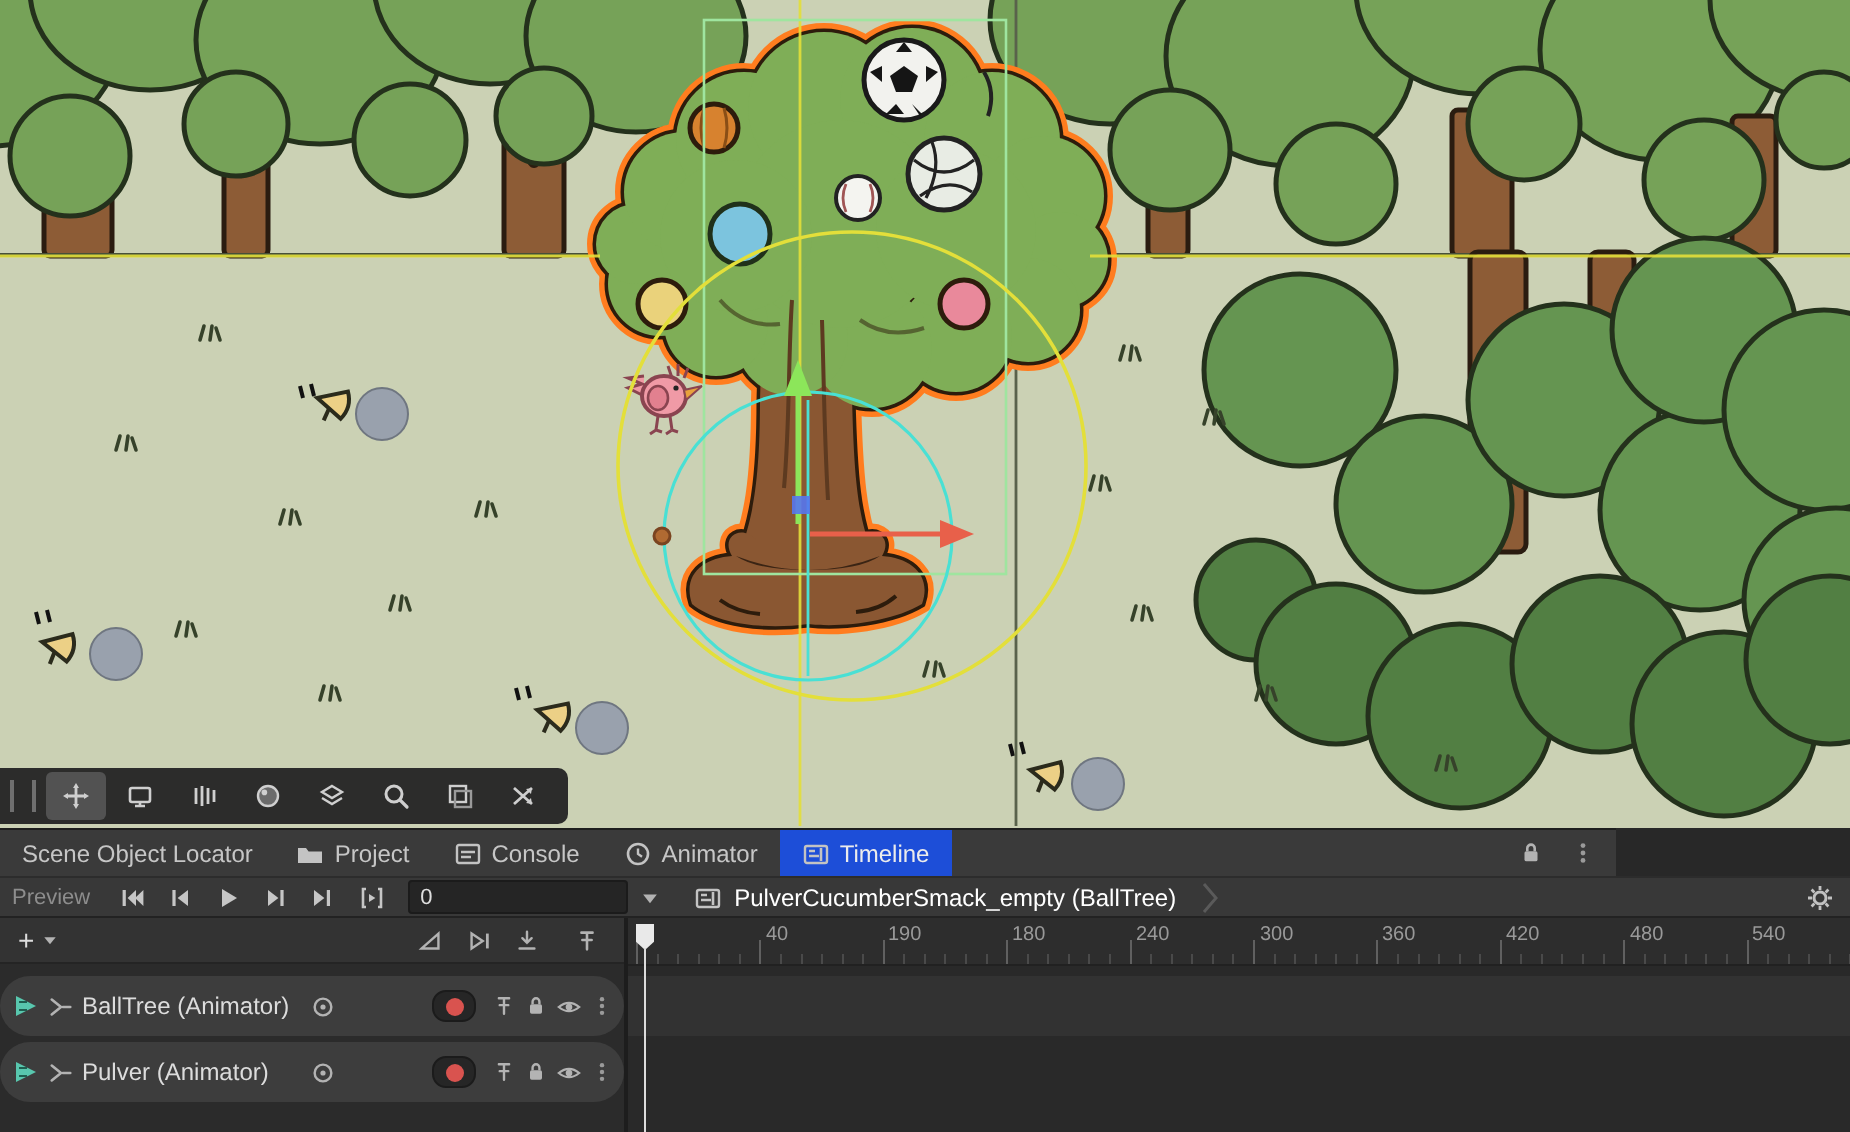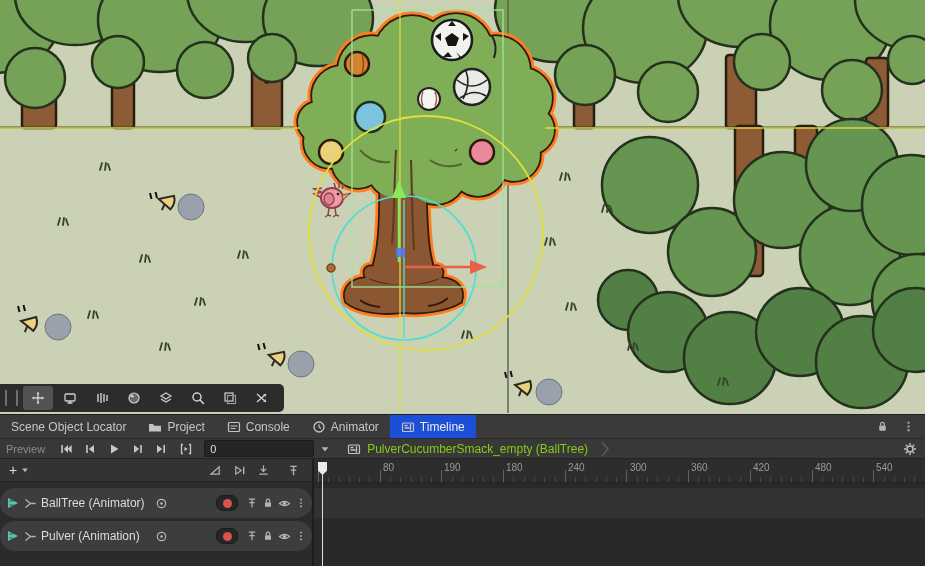--- a/index.html
+++ b/index.html
@@ -11,36 +11,36 @@
   .scene svg{display:block;}
 
   .scene-toolbar{position:absolute;left:0;top:384px;width:284px;height:28px;
     background:rgba(37,37,37,.96);border-radius:0 5px 5px 0;display:flex;align-items:center;
     padding:0 4px;gap:2px;box-sizing:border-box;z-index:5;}
   .drag-handle{width:9px;height:16px;border-left:2px solid #6f6f6f;border-right:2px solid #6f6f6f;margin:0 3px 0 1px;}
   .tool-btn{width:30px;height:24px;border-radius:3px;display:flex;align-items:center;justify-content:center;}
   .tool-btn.selected{background:#525252;}
 
   
-  .tabbar{position:absolute;left:0;top:414px;width:925px;height:24px;background:#3a3a3a;
+  .tabbar{position:absolute;left:0;top:414px;width:808px;height:24px;background:#3a3a3a;
     border-top:1px solid #1e1e1e;display:flex;align-items:stretch;box-sizing:border-box;}
   .tab{display:flex;align-items:center;gap:5px;padding:0 11px;font-size:12px;color:#c6c6c6;white-space:nowrap;}
   .tab.active{background:#1d4ed8;color:#ececec;}
   .tabbar-right{margin-left:auto;display:flex;align-items:center;gap:13px;padding-right:10px;}
 
   
   .transport{position:absolute;left:0;top:438px;width:925px;height:21px;background:#383838;
     border-top:1px solid #2c2c2c;border-bottom:1px solid #222;display:flex;align-items:center;
     box-sizing:border-box;font-size:11px;color:#c6c6c6;}
   .preview-label{color:#8d8d8d;padding:0 9px 0 6px;}
   .tbtn{width:24px;height:17px;display:flex;align-items:center;justify-content:center;}
   .frame-field{width:98px;height:15px;background:#252525;border:1px solid #1b1b1b;border-radius:2px;
     color:#dedede;font-size:11px;padding:0 5px;margin-left:6px;font-family:"Liberation Sans",sans-serif;outline:none;box-sizing:content-box;}
   .dropdown-caret{margin:0 3px 0 5px;display:flex;align-items:center;}
-  .breadcrumb{display:flex;align-items:center;gap:6px;margin-left:13px;color:#84cc16;font-size:12px;}
+  .breadcrumb{display:flex;align-items:center;gap:6px;margin-left:13px;color:#ffffff;font-size:12px;}
   .crumb-chevron{margin-left:6px;display:flex;align-items:center;}
   .gear-btn{margin-left:auto;margin-right:8px;display:flex;align-items:center;}
 
   
   .timeline-body{position:absolute;left:0;top:459px;width:925px;bottom:0;background:#2b2b2b;}
   .track-left{position:absolute;left:0;top:0;bottom:0;width:314px;background:#2b2b2b;
     border-right:2px solid #1d1d1d;box-sizing:border-box;}
   .tl-header{position:absolute;top:0;left:0;right:0;height:23px;background:#333;
     border-bottom:1px solid #242424;display:flex;align-items:center;box-sizing:border-box;}
   .add-btn{display:flex;align-items:center;gap:3px;padding:0 9px;color:#ddd;font-size:14px;height:100%;}
@@ -639,21 +639,21 @@
           </svg>
       </div>
 
       <div class="track-row r2">
         <svg class="hico" width="14" height="14">
             <use href="#i-anim"></use>
           </svg>
         <svg class="hico" width="13" height="13">
             <use href="#i-bind"></use>
           </svg>
-        <span class="track-name">Pulver (Animation)</span>
+        <span class="track-name">Pulver (Animator)</span>
         <svg class="hico" width="13" height="13">
             <use href="#i-target"></use>
           </svg>
         <div class="rec-btn">
             <div class="rec-dot"></div>
           </div>
         <svg class="hico" width="12" height="12">
             <use href="#i-pin"></use>
           </svg>
         <svg class="hico" width="12" height="12">
@@ -665,21 +665,21 @@
         <svg class="hico" width="12" height="12">
             <use href="#i-kebab"></use>
           </svg>
       </div>
     </div>
 
     <div class="timeline-content">
       <div class="ruler">
         <div class="ruler-minor"></div>
         <div class="ruler-major"></div>
-        <span class="ruler-label" style="left:69px">80</span>
+        <span class="ruler-label" style="left:69px">40</span>
         <span class="ruler-label" style="left:130px">190</span>
         <span class="ruler-label" style="left:192px">180</span>
         <span class="ruler-label" style="left:254px">240</span>
         <span class="ruler-label" style="left:316px">300</span>
         <span class="ruler-label" style="left:377px">360</span>
         <span class="ruler-label" style="left:439px">420</span>
         <span class="ruler-label" style="left:501px">480</span>
         <span class="ruler-label" style="left:562px">540</span>
       </div>
 

